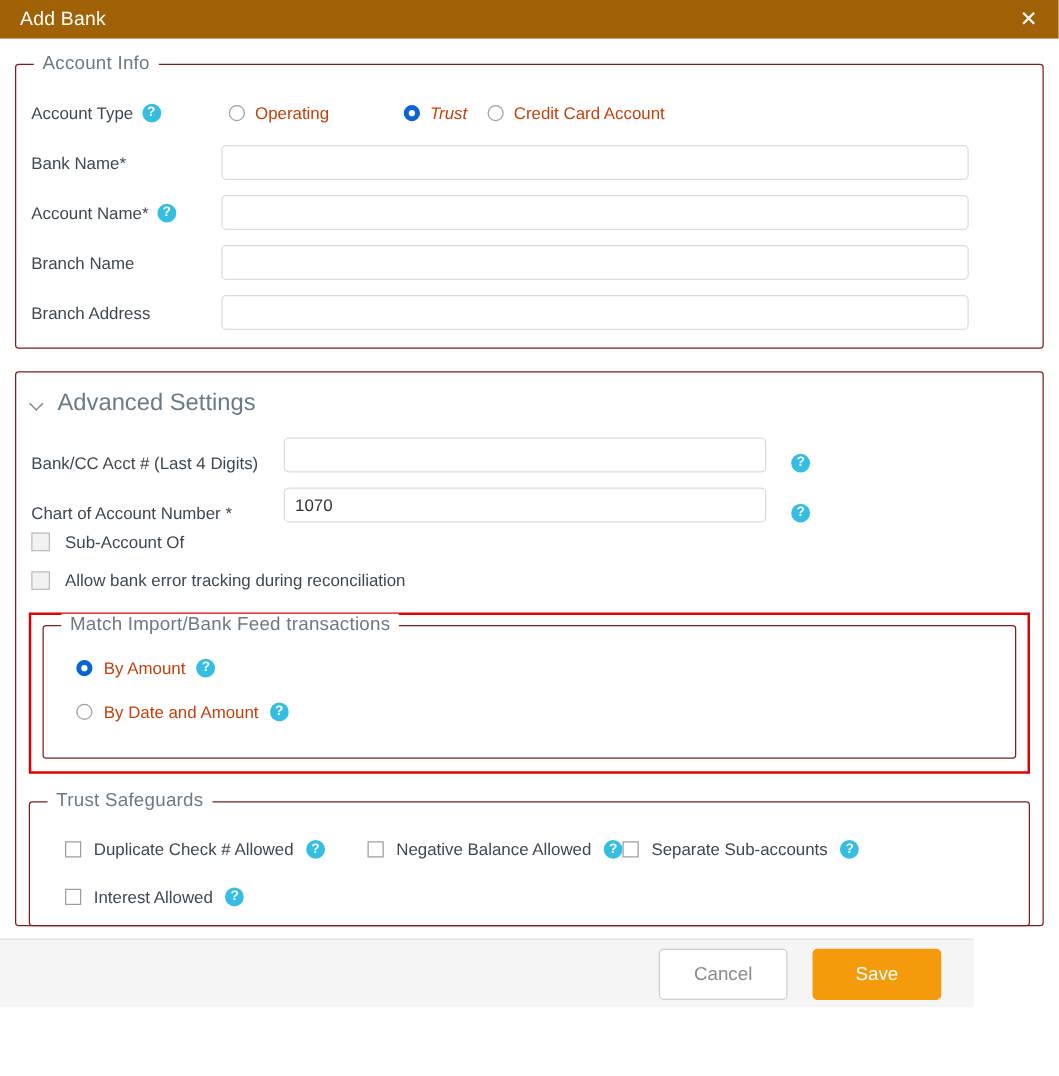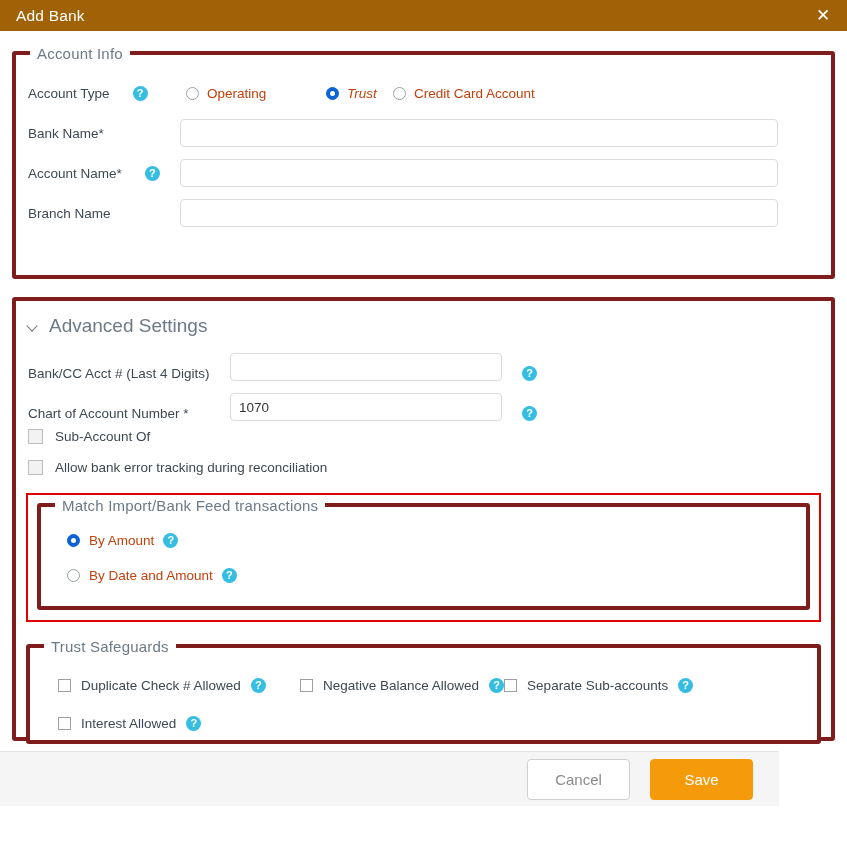--- a/index.html
+++ b/index.html
@@ -48,21 +48,21 @@
     height: 775px;
     box-sizing: border-box;
     padding: 8px 10px 0 10px;
     background: #ffffff;
     overflow: hidden;
     position: relative;
   }
 
   
   .panel {
-    border: 4px solid #7f1d1d;
+    border: 1px solid #7f1d1d;
     border-radius: 3px;
     position: relative;
     box-sizing: border-box;
     background: #fff;
   }
   .panel-legend {
     position: absolute;
     top: -10px;
     left: 14px;
     background: #ffffff;
@@ -86,21 +86,21 @@
     height: 40px;
     padding-left: 12px;
   }
   .form-label {
     width: 152px;
     flex: none;
     font-size: 13.5px;
     color: #3d4852;
     display: flex;
     align-items: center;
-    gap: 23px;
+    gap: 7px;
   }
   .text-input {
     height: 28px;
     border: 1px solid #dcdcdc;
     border-radius: 4px;
     background: #fff;
     box-sizing: border-box;
     font-family: "Liberation Sans", sans-serif;
     font-size: 13.5px;
     color: #333;
@@ -204,21 +204,21 @@
     align-items: flex-end;
     height: 40px;
     padding-left: 12px;
   }
   .adv-label {
     width: 202px;
     flex: none;
     font-size: 13.5px;
     color: #3d4852;
   }
-  .input-mid { width: 272px; }
+  .input-mid { width: 386px; }
   .adv-help { margin-left: 20px; }
 
   
   .chk-row {
     display: flex;
     align-items: center;
     gap: 12px;
     padding-left: 12px;
     height: 31px;
     cursor: pointer;
@@ -406,20 +406,26 @@
       <input class="text-input input-wide" type="text" value="" style="">
     </div>
 
     <div class="form-row">
       <div class="form-label">
         <span>Branch Name</span>
       </div>
       <input class="text-input input-wide" type="text" value="" style="">
     </div>
 
+    <div class="form-row">
+      <div class="form-label">
+        <span>Branch Address</span>
+      </div>
+      <input class="text-input input-wide" type="text" value="" style="">
+    </div>
   </div>
 
   <div class="panel panel-advanced">
 
     <div class="adv-header">
       <span class="chevron"></span>
       <span class="adv-title">Advanced Settings</span>
     </div>
 
     <div class="adv-row">

